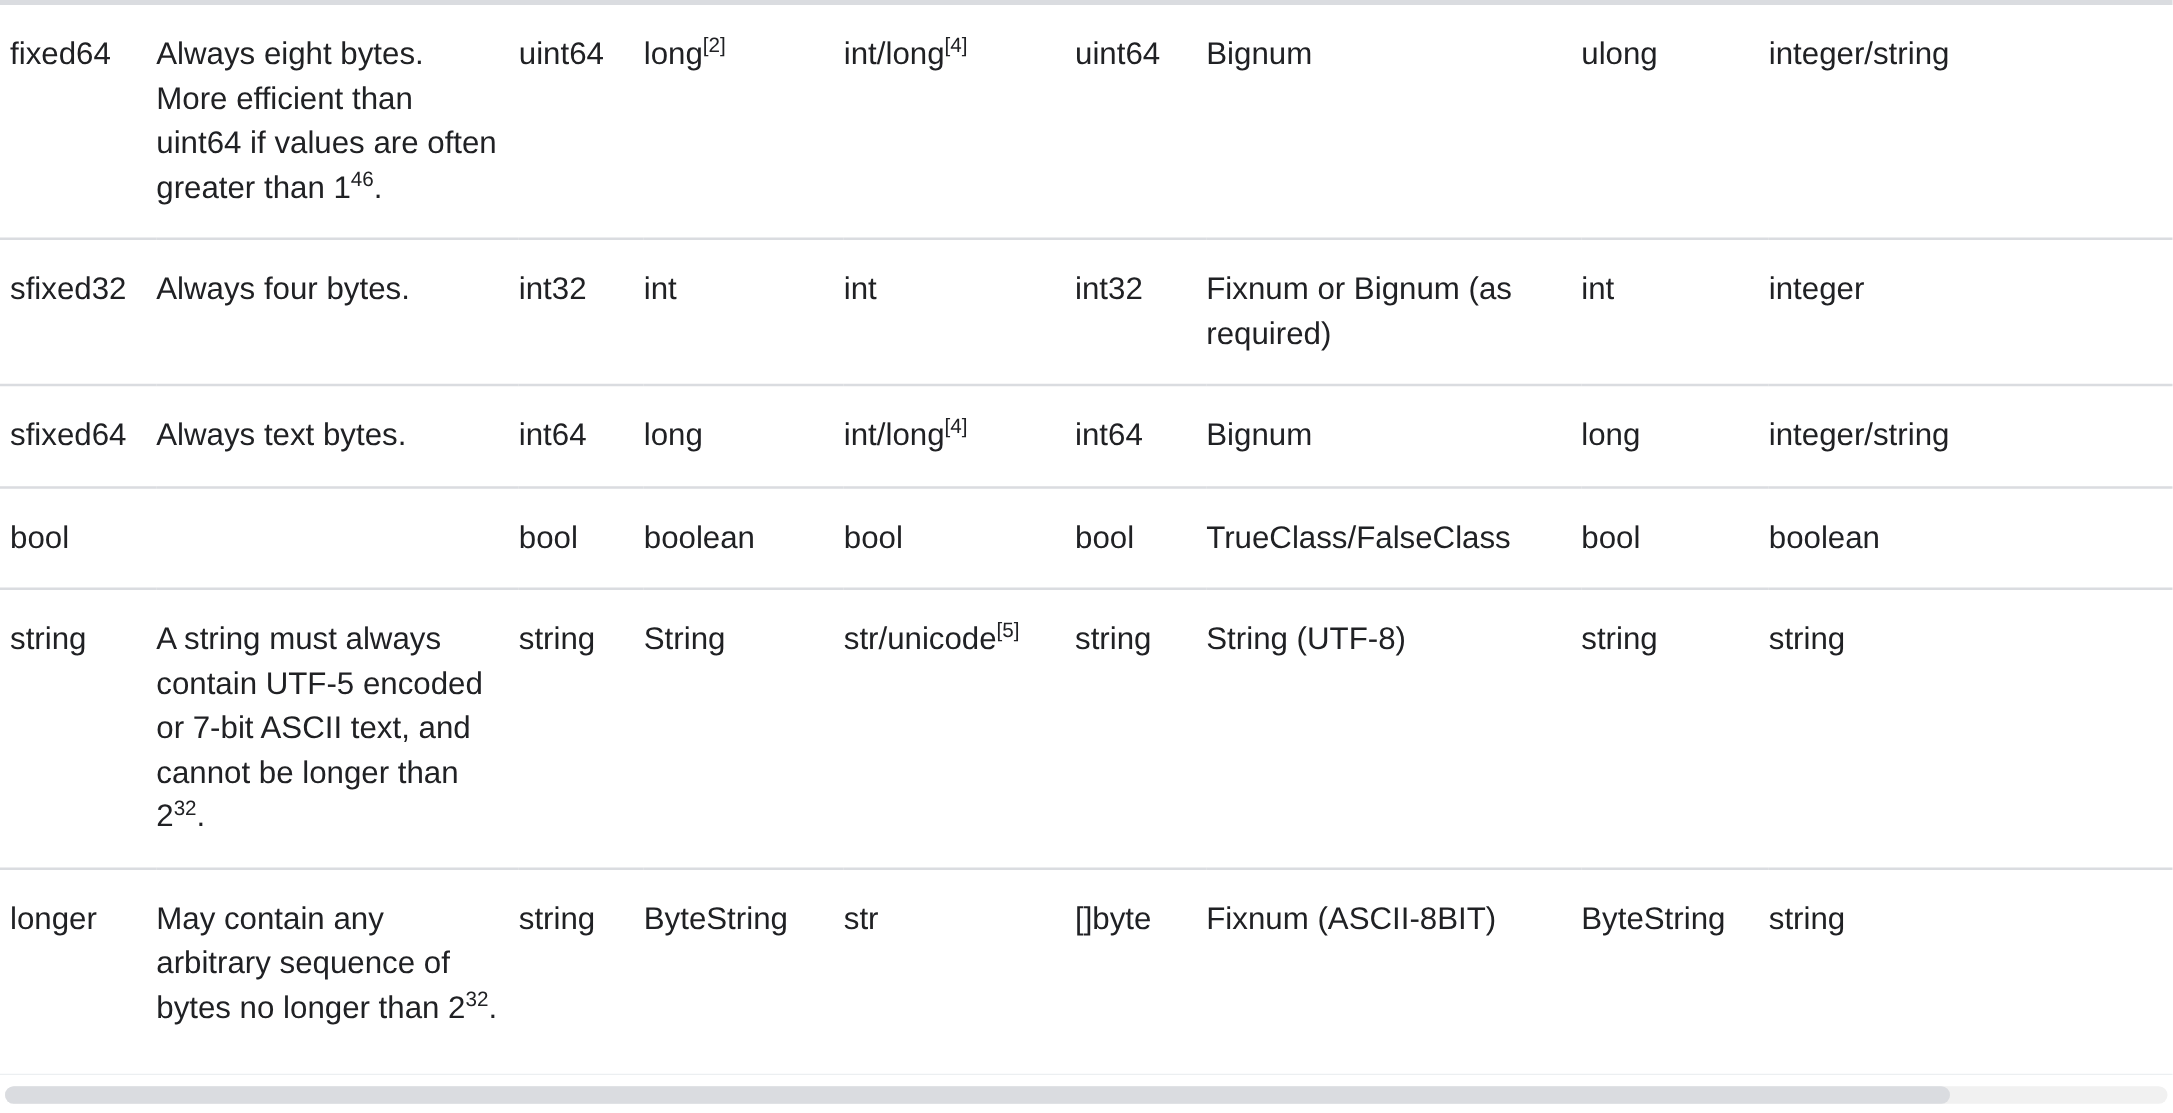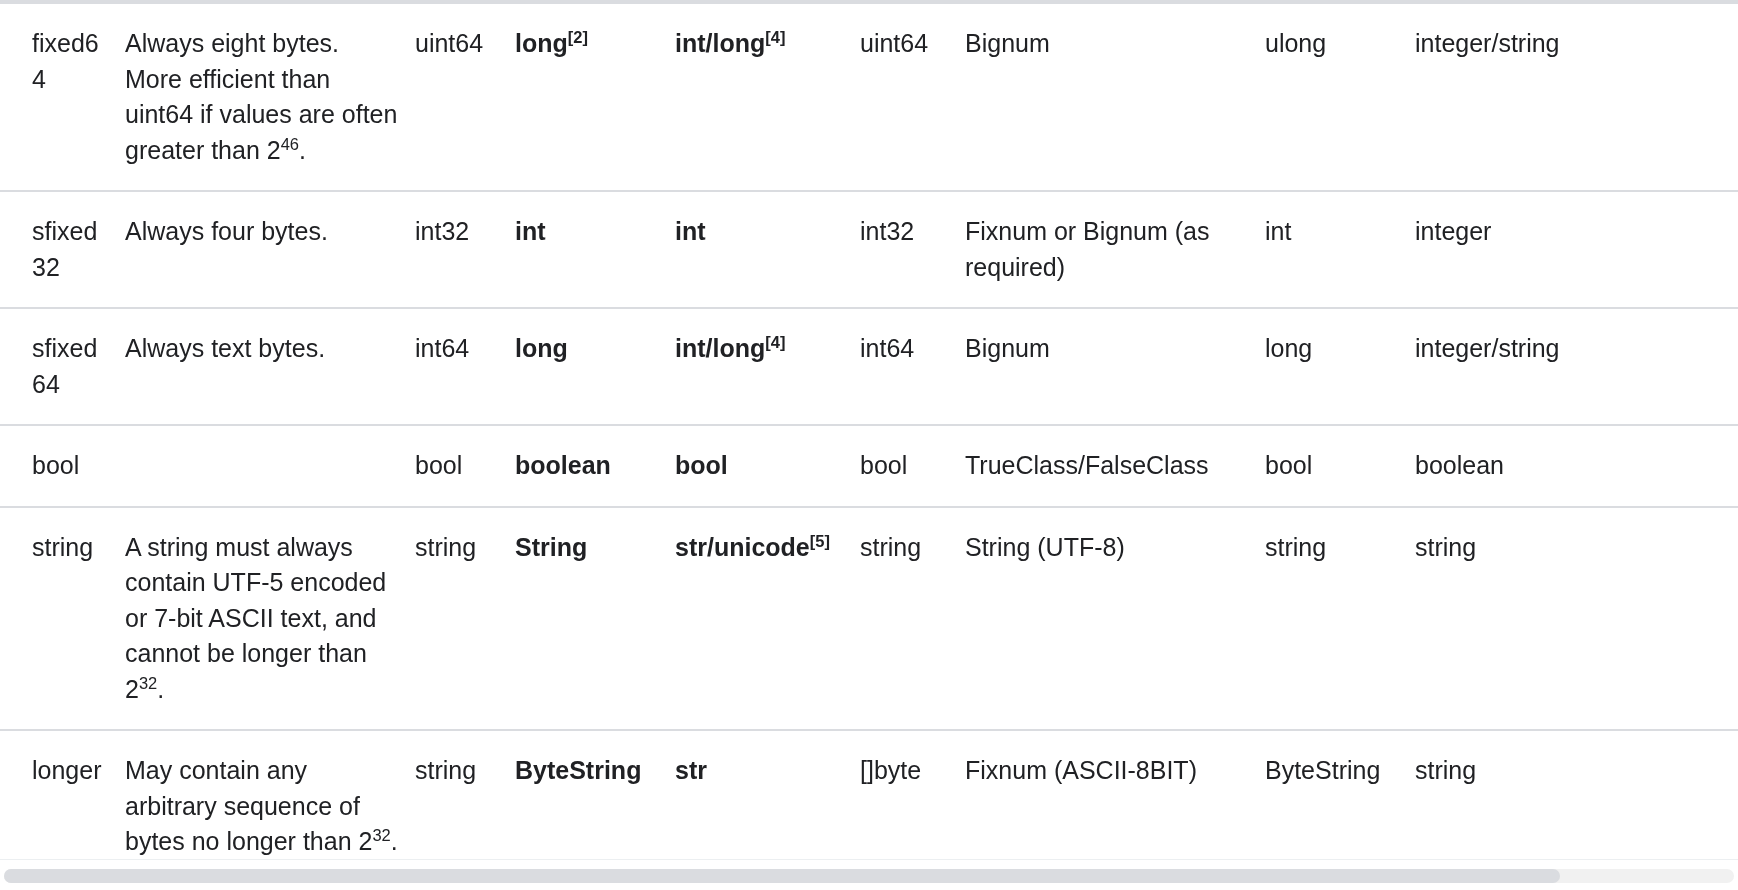--- a/index.html
+++ b/index.html
@@ -71,29 +71,29 @@
   col.c-proto   { width: 125px; }
   col.c-notes   { width: 290px; }
   col.c-cpp     { width: 100px; }
   col.c-java    { width: 160px; }
   col.c-python  { width: 185px; }
   col.c-go      { width: 105px; }
   col.c-ruby    { width: 300px; }
   col.c-csharp  { width: 150px; }
   col.c-php     { width: 395px; }
 
-  table.types td.proto-col { padding-left: 32px; }
+  table.types td.proto-col { padding-left: 8px; }
 
   sup {
     font-size: 0.66em;
     line-height: 0;
     vertical-align: super;
   }
 
-  .nowrap { white-space: nowrap; font-weight: bold; }
+  .nowrap { white-space: nowrap; }
 
   
   .hscrollbar {
     position: absolute;
     left: 0;
     bottom: 0;
     width: 1738px;
     height: 30px;
     background: #ffffff;
     border-top: 1px solid #eceff1;
@@ -135,21 +135,21 @@
           <col class="c-go">
           <col class="c-ruby">
           <col class="c-csharp">
           <col class="c-php">
       </colgroup>
       <tbody>
 
         <tr>
           <td class="proto-col">fixed64</td>
           <td>
-            <span>Always eight bytes. More efficient than uint64 if values are often greater than 2</span><sup>46</sup><span>.</span>
+            <span>Always eight bytes. More efficient than uint64 if values are often greater than 1</span><sup>46</sup><span>.</span>
           </td>
           <td>uint64</td>
           <td><span class="nowrap"><span>long</span><sup>[2]</sup></span></td>
           <td><span class="nowrap"><span>int/long</span><sup>[4]</sup></span></td>
           <td>uint64</td>
           <td>Bignum</td>
           <td>ulong</td>
           <td>integer/string</td>
         </tr>
 

